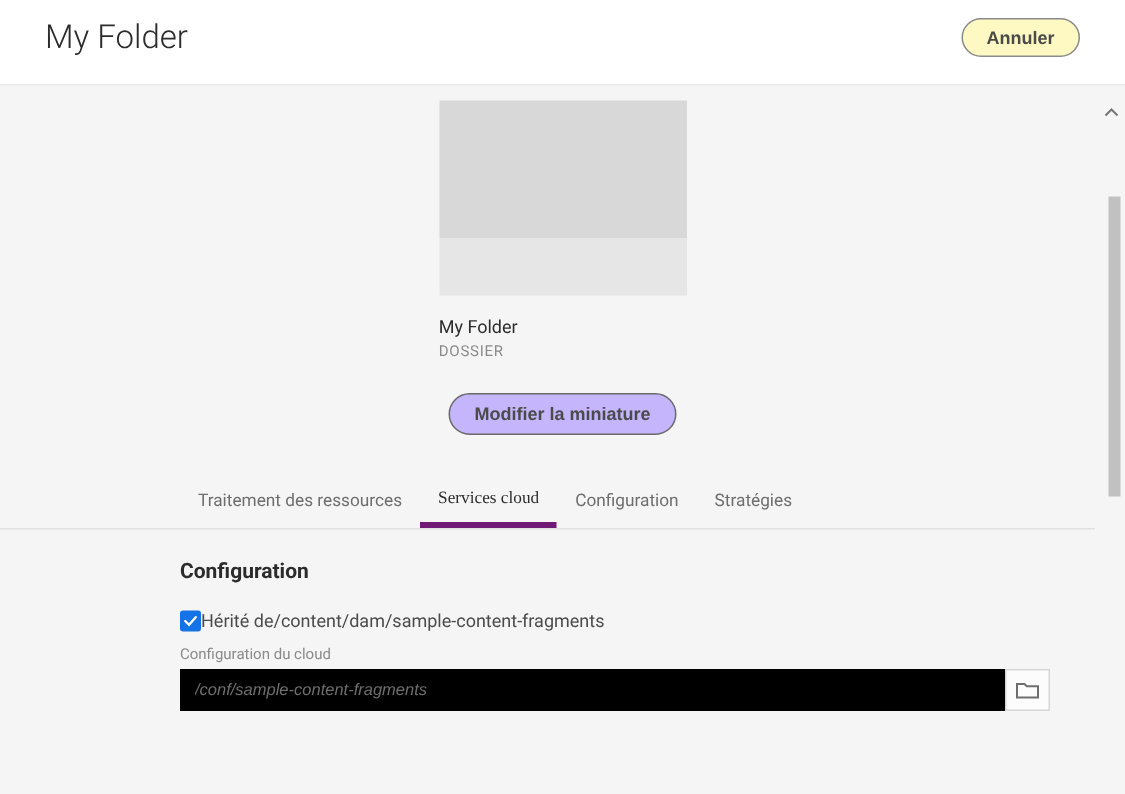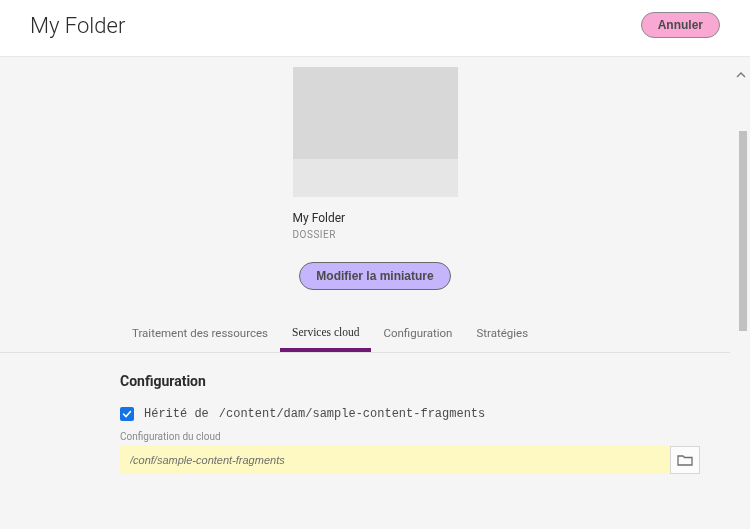--- a/index.html
+++ b/index.html
@@ -1,47 +1,47 @@
 <!DOCTYPE html>
 <html><head>
 <meta charset="utf-8">
 <style>
 * { box-sizing: border-box; margin: 0; padding: 0; }
 body { font-family: -apple-system, BlinkMacSystemFont, "Segoe UI", Roboto, sans-serif; background: #f5f5f5; color: #2c2c2c; width: 750px; height: 529px; overflow: hidden; position: relative; }
 .header { display: flex; align-items: center; justify-content: space-between; padding: 12px 30px 18px 30px; background: #fff; border-bottom: 1px solid #e8e8e8; }
 .header-title { font-size: 22px; font-weight: 300; color: #2c2c2c; }
 .header-actions { display: flex; gap: 8px; align-items: center; }
 .btn { border-radius: 16px; padding: 5px 16px; font-size: 12px; font-weight: 600; cursor: pointer; border: none; display: inline-flex; align-items: center; }
-.btn-outline { background: #f9a8d4; color: #4b4b4b; border: 1.5px solid #8a8a8a; }
+.btn-outline { background: #fef9c3; color: #4b4b4b; border: 1.5px solid #8a8a8a; }
 .btn-primary-group { display: flex; }
 .btn-primary { background: #1473e6; color: #fff; border-radius: 16px 0 0 16px; padding: 6px 14px; }
 .btn-primary-chevron { background: #1473e6; color: #fff; border-radius: 0 16px 16px 0; padding: 6px 10px; border-left: 1px solid rgba(255,255,255,0.3); display: flex; align-items: center; justify-content: center; }
 .content-wrap { position: relative; height: calc(529px - 55px); overflow: hidden; }
 .scroll-up-arrow { position: absolute; right: 4px; top: 14px; font-size: 10px; color: #777; }
 .scrollbar-thumb { position: absolute; right: 3px; top: 74px; width: 8px; height: 200px; background: #c1c1c1; border-radius: 0; }
 .thumbnail { width: 165px; height: 130px; margin: 10px auto 0; position: relative; }
 .thumb-top { width: 100%; height: 92px; background: #d8d8d8; }
 .thumb-bottom { width: 100%; height: 38px; background: #e6e6e6; }
 .thumb-meta { text-align: left; width: 165px; margin: 14px auto 0; }
 .thumb-name { font-size: 12px; color: #2c2c2c; margin-bottom: 4px; }
 .thumb-type { font-size: 10px; letter-spacing: 0.5px; color: #8a8a8a; }
 .modify-btn-wrap { text-align: center; margin: 22px 0 28px; }
 .modify-btn { font-size: 12px; font-weight: 600; background: #c4b5fd; border: 1.5px solid #6a6a6a; border-radius: 16px; padding: 6px 16px; cursor: pointer; color: #4b4b4b; }
 .tabs { display: flex; gap: 0; padding: 0 30px 0 120px; border-bottom: 1px solid #e1e1e1; margin-right: 20px; }
 .tab { padding: 8px 12px 10px; font-size: 11.5px; color: #6e6e6e; cursor: pointer; border-bottom: 2px solid transparent; }
 .tab.active { color: #2c2c2c; border-bottom: 4px solid #701a75; font-weight: 500; font-family: Liberation Serif, serif; }
 .section { padding: 20px 30px 0 120px; margin-right: 20px; }
 .section-title { font-size: 14px; font-weight: 700; color: #2c2c2c; margin-bottom: 18px; }
-.checkbox-row { display: flex; align-items: center; gap: 10px; margin-bottom: 10px; font-size: 12px; font-family: Liberation Mono, monospace; }
+.checkbox-row { display: flex; align-items: center; margin-bottom: 10px; font-size: 12px; }
 .checkbox { width: 14px; height: 14px; background: #1473e6; border-radius: 2px; display: flex; align-items: center; justify-content: center; color: #fff; font-size: 10px; }
 .inherit-label { color: #4b4b4b; }
 .inherit-path { color: #4b4b4b; }
 .field-label { font-size: 10px; color: #8a8a8a; margin-bottom: 4px; }
 .input-row { display: flex; align-items: stretch; margin-bottom: 22px; }
-.input-field { flex: 1; background: #fef9c3; border: none; padding: 8px 10px; font-size: 11px; font-style: italic; color: #6e6e6e; }
+.input-field { flex: 1; background: #000000; border: none; padding: 8px 10px; font-size: 11px; font-style: italic; color: #6e6e6e; }
 .input-addon { width: 30px; background: #fcfcfc; border: 1px solid #d6d6d6; display: flex; align-items: center; justify-content: center; color: #6e6e6e; cursor: pointer; }
 svg { display: block; }
 </style>
 </head>
 <body>
 
 <div class="header">
   <div class="header-title">My Folder</div>
   <div class="header-actions">
     <button class="btn btn-outline">Annuler</button>

